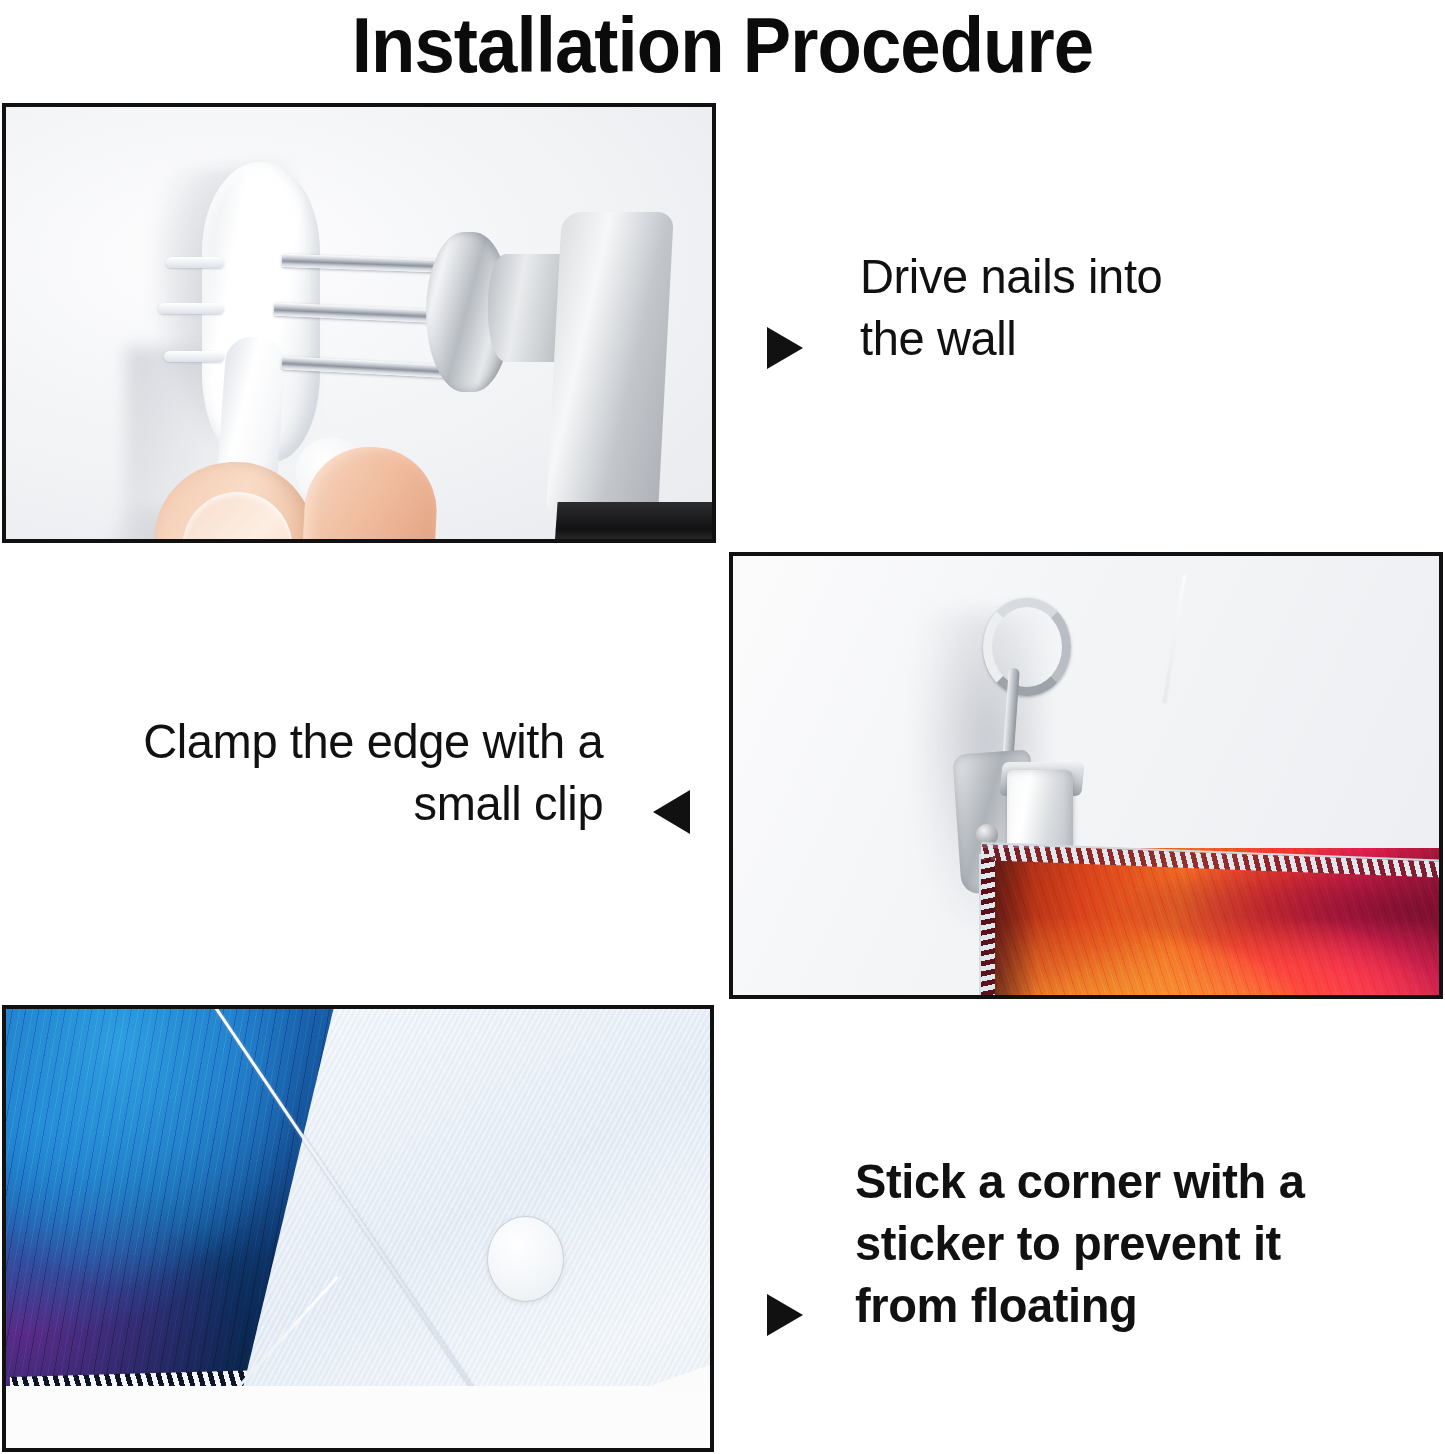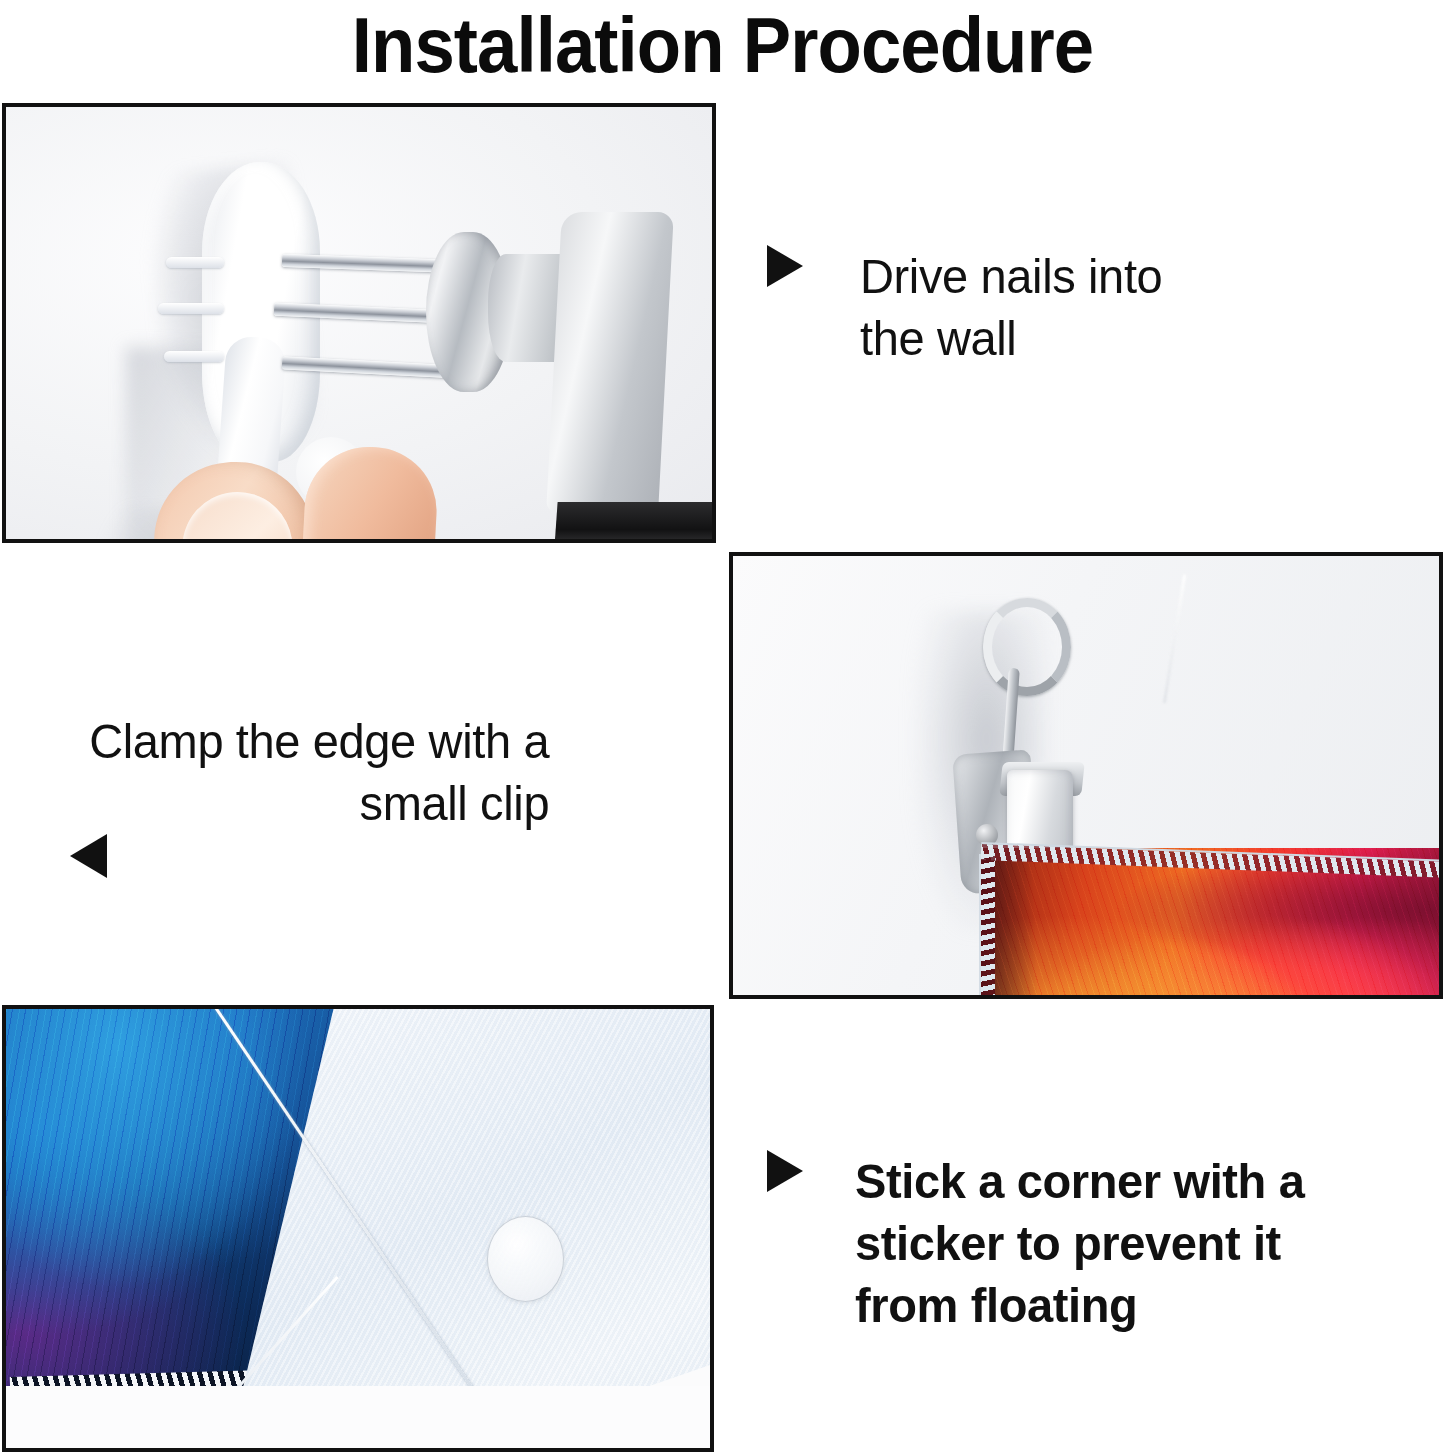--- a/index.html
+++ b/index.html
@@ -378,21 +378,21 @@
     position: absolute;
     left: 0; bottom: 0;
     width: 712px; height: 62px;
     background: #fcfcfd;
   }
 
   
   .step {
     position: absolute;
     display: flex;
-    align-items: flex-start;
+    align-items: flex-end;
   }
   .arrow {
     width: 0; height: 0;
     flex: none;
   }
   .arrow-right {
     border-top: 21px solid transparent;
     border-bottom: 21px solid transparent;
     border-left: 36px solid #111111;
   }
@@ -408,21 +408,21 @@
     color: #111111;
     letter-spacing: -0.4px;
     transform: scaleX(0.96);
     transform-origin: left center;
   }
   .caption.right-align { transform-origin: right center; }
 
   #step-1 { left: 767px; top: 245px; width: 620px; }
   #step-1 .caption { margin-left: 57px; }
 
-  #step-2 { left: 70px; top: 710px; width: 620px; justify-content: flex-end; flex-direction: column; }
+  #step-2 { left: 70px; top: 710px; width: 620px; justify-content: flex-end; }
   #step-2 .caption { text-align: right; margin-right: 50px; }
 
   #step-3 { left: 767px; top: 1150px; width: 640px; font-weight: bold; }
   #step-3 .caption { margin-left: 52px; }
 </style>
 </head>
 <body>
 
 <div class="title">Installation Procedure</div>
 

